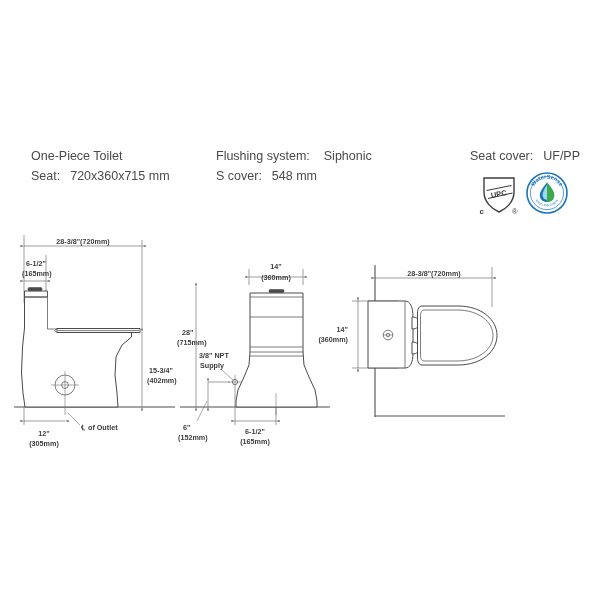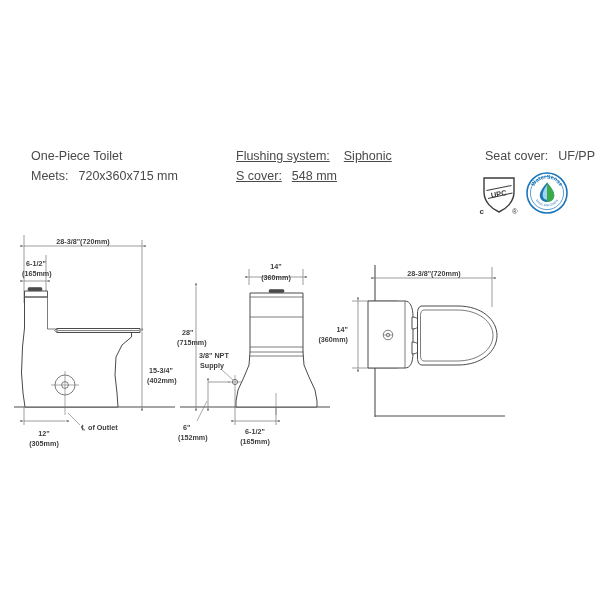--- a/index.html
+++ b/index.html
@@ -18,22 +18,22 @@
 
   
   .spec-col {
     position: absolute;
     color: #4a4a4a;
     font-size: 12.5px;
     line-height: 20px;
     white-space: nowrap;
   }
   #spec-col-1 { left: 31px; top: 146px; }
-  #spec-col-2 { left: 236px; top: 146px; text-decoration: underline; }
-  #spec-col-3 { left: 485px; top: 146px; }
+  #spec-col-2 { left: 216px; top: 146px; }
+  #spec-col-3 { left: 470px; top: 146px; }
 
   .spec-row { display: block; }
   .spec-label { color: #4a4a4a; }
   .spec-value { color: #4a4a4a; }
   .gap-a { display: inline-block; width: 10px; }
   .gap-b { display: inline-block; width: 14px; }
 
   
   #cert-logos {
     position: absolute;
@@ -68,21 +68,21 @@
   .ln-ground { stroke: #4d4d4d; stroke-width: 1.1; fill: none; }
 </style>
 </head>
 <body>
 
 <div id="page">
 
   <div class="spec-col" id="spec-col-1">
     <span class="spec-row">One-Piece Toilet</span>
     <span class="spec-row">
-      <span class="spec-label">Meets:</span><span class="gap-a"></span><span class="spec-value">720x360x715 mm</span>
+      <span class="spec-label">Seat:</span><span class="gap-a"></span><span class="spec-value">720x360x715 mm</span>
     </span>
   </div>
 
   <div class="spec-col" id="spec-col-2">
     <span class="spec-row">
       <span class="spec-label">Flushing system:</span><span class="gap-b"></span><span class="spec-value">Siphonic</span>
     </span>
     <span class="spec-row">
       <span class="spec-label">S cover:</span><span class="gap-a"></span><span class="spec-value">548 mm</span>
     </span>

